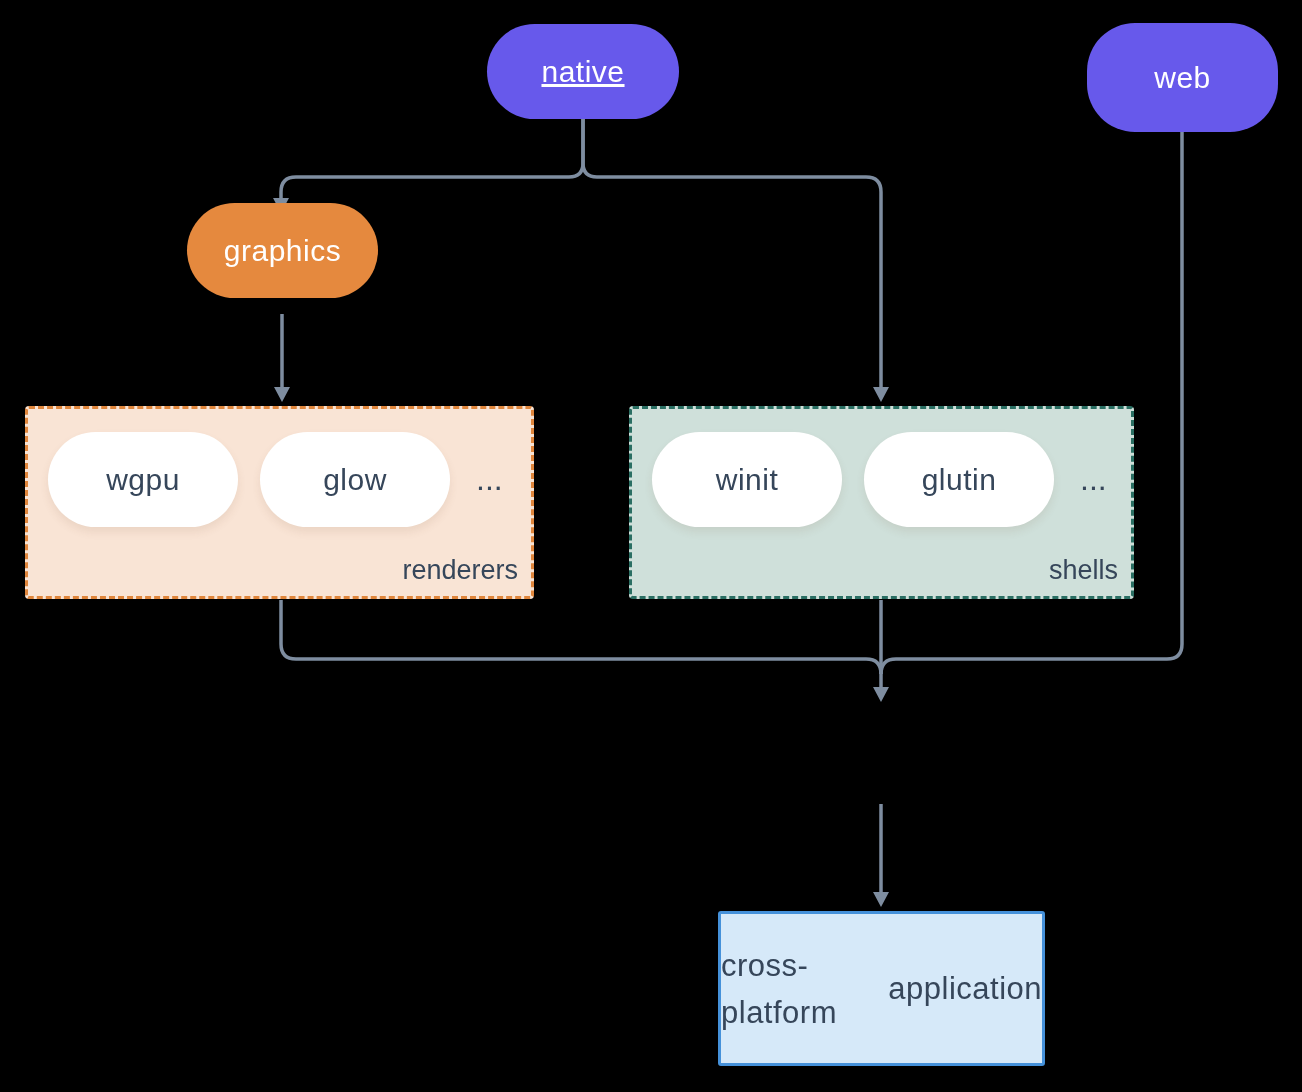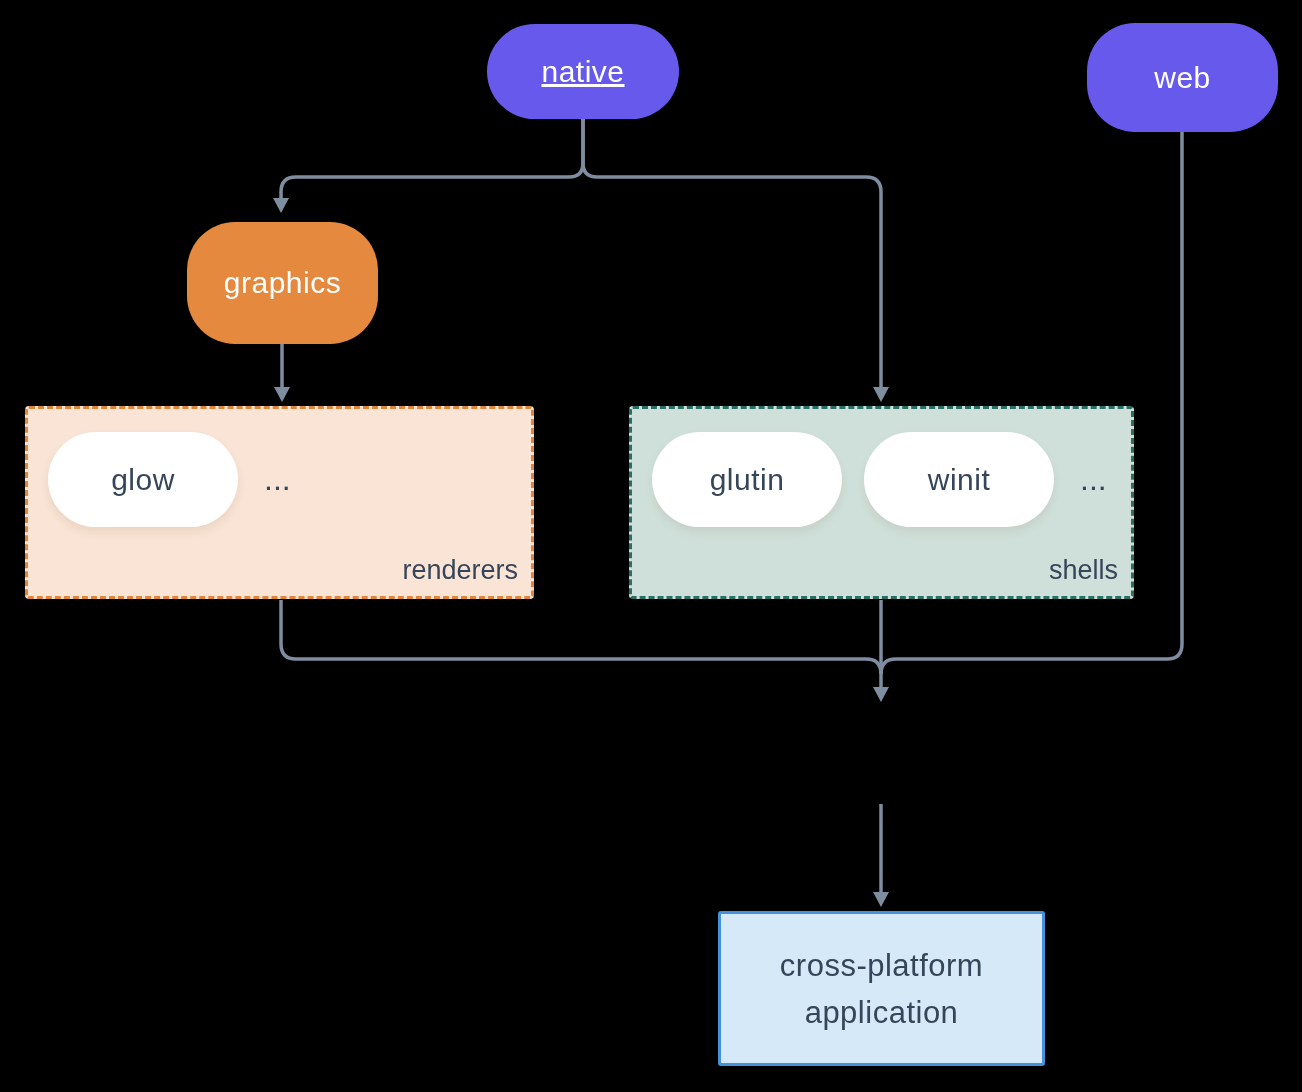--- a/index.html
+++ b/index.html
@@ -24,21 +24,21 @@
     position: absolute;
     display: flex;
     align-items: center;
     justify-content: center;
     border-radius: 48px;
     font-size: 30px;
     letter-spacing: 0.5px;
   }
   .pill-native   { left: 487px; top: 24px;  width: 192px; height: 95px; background: #6759eb; color: #ffffff; text-decoration: underline; }
   .pill-web      { left: 1087px; top: 23px; width: 191px; height: 109px; background: #6759eb; color: #ffffff; }
-  .pill-graphics { left: 187px; top: 222px; width: 191px; height: 122px; background: #e5893e; color: #ffffff; }
+  .pill-graphics { left: 187px; top: 203px; width: 191px; height: 95px; background: #e5893e; color: #ffffff; }
   .pill-iced     { left: 786px; top: 709px; width: 190px; height: 95px; background: #2e87d6; color: #ffffff; }
   .group {
     position: absolute;
     box-sizing: border-box;
     border-radius: 4px;
   }
   .group-renderers {
     left: 25px; top: 406px; width: 509px; height: 193px;
     background: #f9e4d5;
     border: 3px dashed #e0863c;
@@ -82,21 +82,21 @@
   }
   .app-box {
     position: absolute;
     left: 718px; top: 911px;
     width: 327px; height: 155px;
     box-sizing: border-box;
     background: #d6e9f9;
     border: 3px solid #4591da;
     border-radius: 3px;
     display: flex;
-    flex-direction: column;
+    flex-direction: row;
     align-items: center;
     justify-content: center;
     color: #36465a;
     font-size: 31px;
     line-height: 47px;
     letter-spacing: 0.5px;
   }
 </style>
 </head>
 <body>
@@ -130,34 +130,37 @@
     <span>web</span>
   </div>
 
   <div class="pill pill-graphics">
     <span>graphics</span>
   </div>
 
   <div class="group group-renderers">
     <div class="pill-row">
       <div class="pill-white">
+        <span>wgpu</span>
+      </div>
+      <div class="pill-white">
         <span>glow</span>
       </div>
       <span class="ellipsis">...</span>
     </div>
     <span class="group-label">renderers</span>
   </div>
 
   <div class="group group-shells">
     <div class="pill-row">
       <div class="pill-white">
-        <span>glutin</span>
+        <span>winit</span>
       </div>
       <div class="pill-white">
-        <span>winit</span>
+        <span>glutin</span>
       </div>
       <span class="ellipsis">...</span>
     </div>
     <span class="group-label">shells</span>
   </div>
 
 
   <div class="app-box">
     <span>cross-platform</span>
     <span>application</span>

